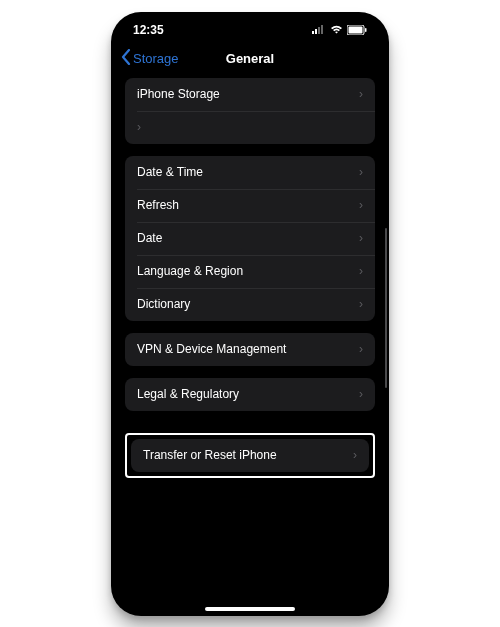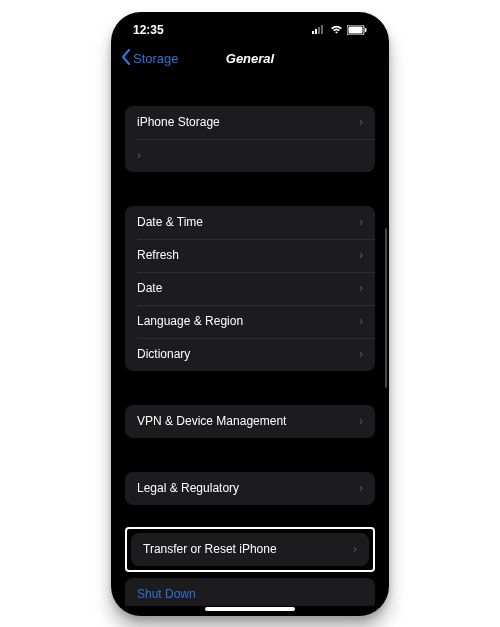--- a/index.html
+++ b/index.html
@@ -53,35 +53,34 @@
     }
     .nav-title {
       position: absolute;
       left: 0;
       right: 0;
       text-align: center;
       color: #ffffff;
       font-size: 13px;
       font-weight: 600;
       pointer-events: none;
-      font-style: italic;
     }
     .scroll-area {
       height: calc(100% - 28px - 38px - 10px);
       overflow: hidden;
       padding: 0 14px;
       position: relative;
     }
     .section {
       background: #1c1c1e;
       border-radius: 8px;
-      margin-top: 34px;
+      margin-top: 12px;
       overflow: hidden;
     }
-    .section.first { margin-top: 28px; }
+    .section.first { margin-top: 0; }
     .row {
       height: 33px;
       display: flex;
       align-items: center;
       justify-content: space-between;
       padding: 0 12px;
       color: #ffffff;
       font-size: 12px;
       position: relative;
     }
@@ -221,23 +220,18 @@
 
     <div class="row-highlight-wrap">
       <div class="section">
         <div class="row">
           <span>Transfer or Reset iPhone</span>
           <span class="chev">›</span>
         </div>
       </div>
     </div>
 
-    <div class="section shutdown-link" style="margin-top:6px;">
-      <div class="row">
-        <span>Shut Down</span>
-      </div>
-    </div>
 
     <div class="scroll-indicator"></div>
   </div>
 
   <div class="home-indicator"></div>
 </div>
 
 </body></html>

